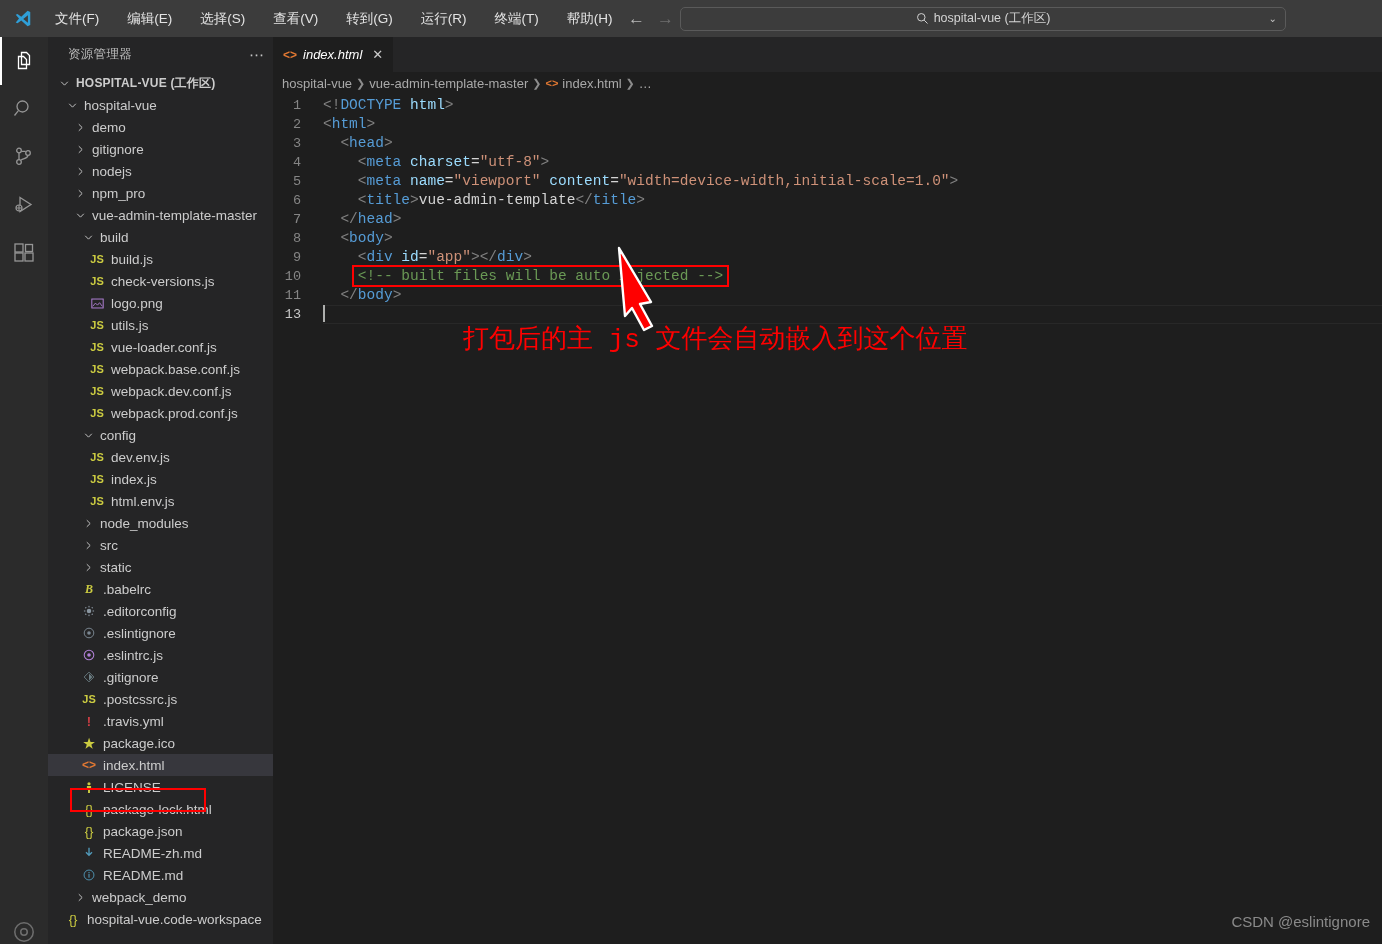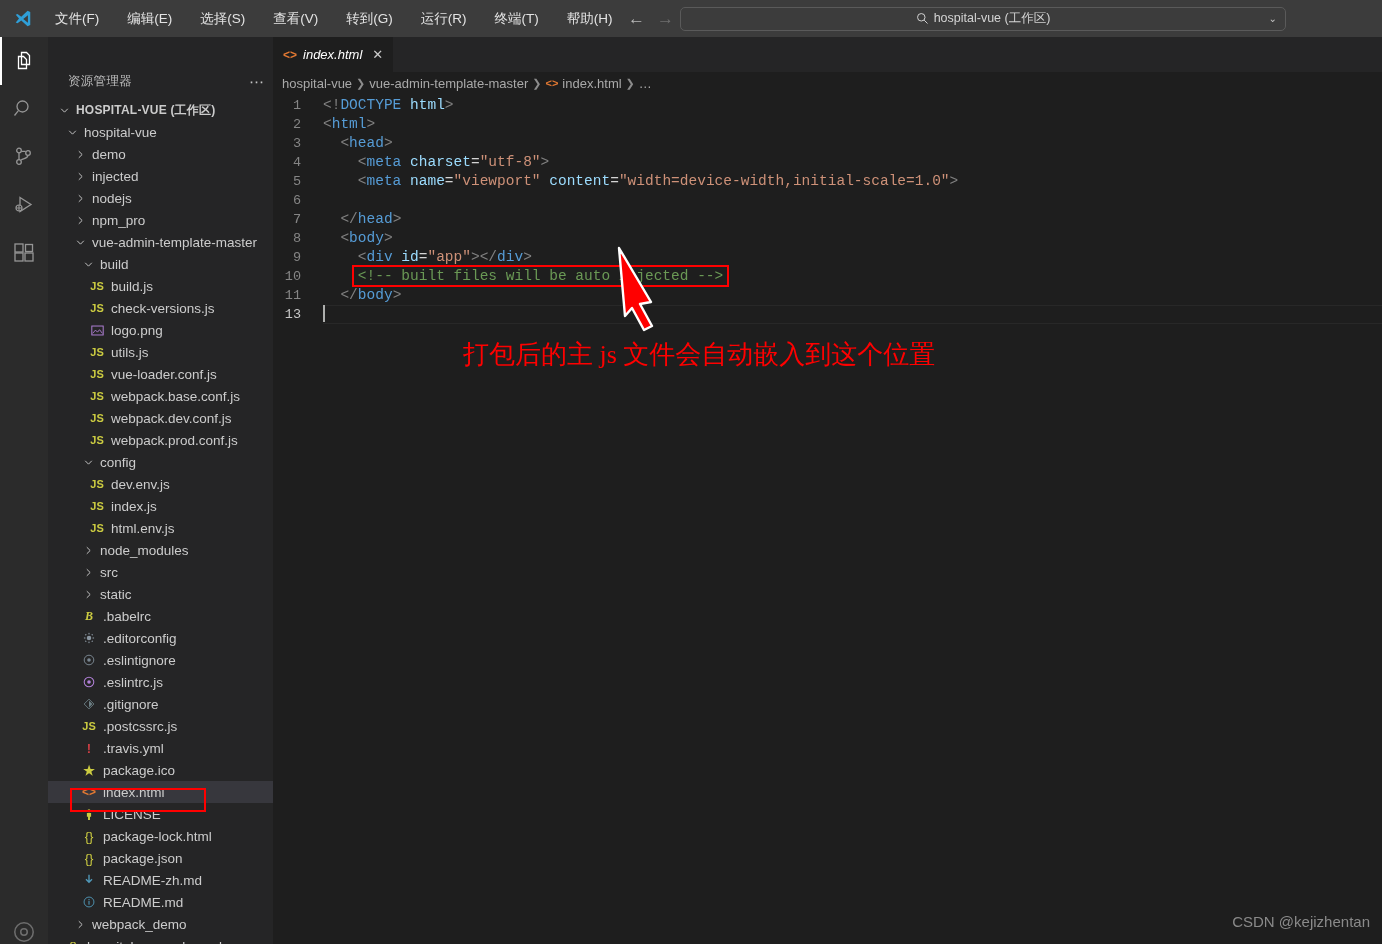--- a/index.html
+++ b/index.html
@@ -57,21 +57,21 @@
     display:flex; align-items:center; justify-content:center; cursor:pointer; }
   .act-bottom svg { opacity:.6; }
 
   
   .sidebar {
     width:225px; flex:0 0 225px; background:#252526; display:flex; flex-direction:column;
     position:relative; overflow:hidden;
   }
   .sidebar-header {
     height:35px; display:flex; align-items:center; justify-content:space-between;
-    padding:0 8px 0 20px; flex:0 0 35px;margin-top:27px;
+    padding:0 8px 0 20px; flex:0 0 35px;
   }
   .sidebar-title { font-size:12.5px; color:#bbbbbb; letter-spacing:.3px; }
   .sidebar-actions { font-size:15px; color:#c5c5c5; letter-spacing:1px; cursor:pointer; line-height:10px; }
   .tree { flex:1 1 auto; overflow:hidden; }
   .row {
     height:22px; display:flex; align-items:center; font-size:13.5px; color:#cccccc;
     white-space:nowrap; cursor:pointer; position:relative; padding-right:4px;
   }
   .row.selected { background:#37373d; }
   .twisty {
@@ -141,21 +141,21 @@
     position:relative; top:-1px;
   }
 
   
   .anno-box {
     position:absolute; border:2px solid #ff0000; pointer-events:none; z-index:5;
   }
   .anno-arrow { position:absolute; pointer-events:none; z-index:6; }
   .anno-text {
     position:absolute; color:#ff0000; font-size:26px; white-space:nowrap; z-index:6;
-    font-family:Liberation Serif, serif; pointer-events:none;margin-top:16px;
+    font-family:Liberation Mono, monospace; pointer-events:none;
   }
   .watermark {
     position:absolute; right:12px; bottom:14px; color:#8a8a8a; font-size:15px;
     font-family:"Liberation Sans", sans-serif; z-index:7;
   }
 </style>
 </head>
 <body>
 
 <div class="app">
@@ -276,21 +276,21 @@
             <span class="label">demo</span>
           </div>
           <div class="row">
             <span style="display:inline-block;width:24px;flex:0 0 24px"></span>
             <span class="twisty">
               <svg width="11" height="11" viewBox="0 0 16 16">
                 <path d="M5.5 3.2 10.4 8 5.5 12.8" fill="none" stroke="#c5c5c5" stroke-width="1.4"></path>
               </svg>
             </span>
             <span style="display:inline-block;width:4px"></span>
-            <span class="label">injected</span>
+            <span class="label">gitignore</span>
           </div>
           <div class="row">
             <span style="display:inline-block;width:24px;flex:0 0 24px"></span>
             <span class="twisty">
               <svg width="11" height="11" viewBox="0 0 16 16">
                 <path d="M5.5 3.2 10.4 8 5.5 12.8" fill="none" stroke="#c5c5c5" stroke-width="1.4"></path>
               </svg>
             </span>
             <span style="display:inline-block;width:4px"></span>
             <span class="label">nodejs</span>
@@ -583,20 +583,21 @@
           <div class="cline">
             <span class="lnum">4</span>
             <span class="ctext"><span class="t-plain">    </span><span class="t-punct">&lt;</span><span class="t-tag">meta</span><span class="t-plain"> </span><span class="t-attr">charset</span><span class="t-plain">=</span><span class="t-str">"utf-8"</span><span class="t-punct">&gt;</span></span>
           </div>
           <div class="cline">
             <span class="lnum">5</span>
             <span class="ctext"><span class="t-plain">    </span><span class="t-punct">&lt;</span><span class="t-tag">meta</span><span class="t-plain"> </span><span class="t-attr">name</span><span class="t-plain">=</span><span class="t-str">"viewport"</span><span class="t-plain"> </span><span class="t-attr">content</span><span class="t-plain">=</span><span class="t-str">"width=device-width,initial-scale=1.0"</span><span class="t-punct">&gt;</span></span>
           </div>
           <div class="cline">
             <span class="lnum">6</span>
+            <span class="ctext"><span class="t-plain">    </span><span class="t-punct">&lt;</span><span class="t-tag">title</span><span class="t-punct">&gt;</span><span class="t-plain">vue-admin-template</span><span class="t-punct">&lt;/</span><span class="t-tag">title</span><span class="t-punct">&gt;</span></span>
           </div>
           <div class="cline">
             <span class="lnum">7</span>
             <span class="ctext"><span class="t-plain">  </span><span class="t-punct">&lt;/</span><span class="t-tag">head</span><span class="t-punct">&gt;</span></span>
           </div>
           <div class="cline">
             <span class="lnum">8</span>
             <span class="ctext"><span class="t-plain">  </span><span class="t-punct">&lt;</span><span class="t-tag">body</span><span class="t-punct">&gt;</span></span>
           </div>
           <div class="cline">
@@ -617,16 +618,16 @@
           </div>
         </div>
 
       <div class="anno-box" id="anno-box" style="left: 78.8125px; top: 228px; width: 377.469px; height: 22px;"></div>
       <div class="anno-arrow" id="anno-arrow" style="left: 338px; top: 205px;">
         <svg width="60" height="90" viewBox="0 0 60 90">
           <path d="M8 6 L40 60 L29 62 L41 84 L33 88 L21 66 L14 74 Z" fill="#ff0000" stroke="#ffffff" stroke-width="2.4" stroke-linejoin="round"></path>
         </svg>
       </div>
       <div class="anno-text" id="anno-text" style="left: 190px; top: 284px;">打包后的主 js 文件会自动嵌入到这个位置</div>
-      <div class="watermark">CSDN @kejizhentan</div>
+      <div class="watermark">CSDN @eslintignore</div>
     </div>
   </div>
 </div>
 
 </body></html>

